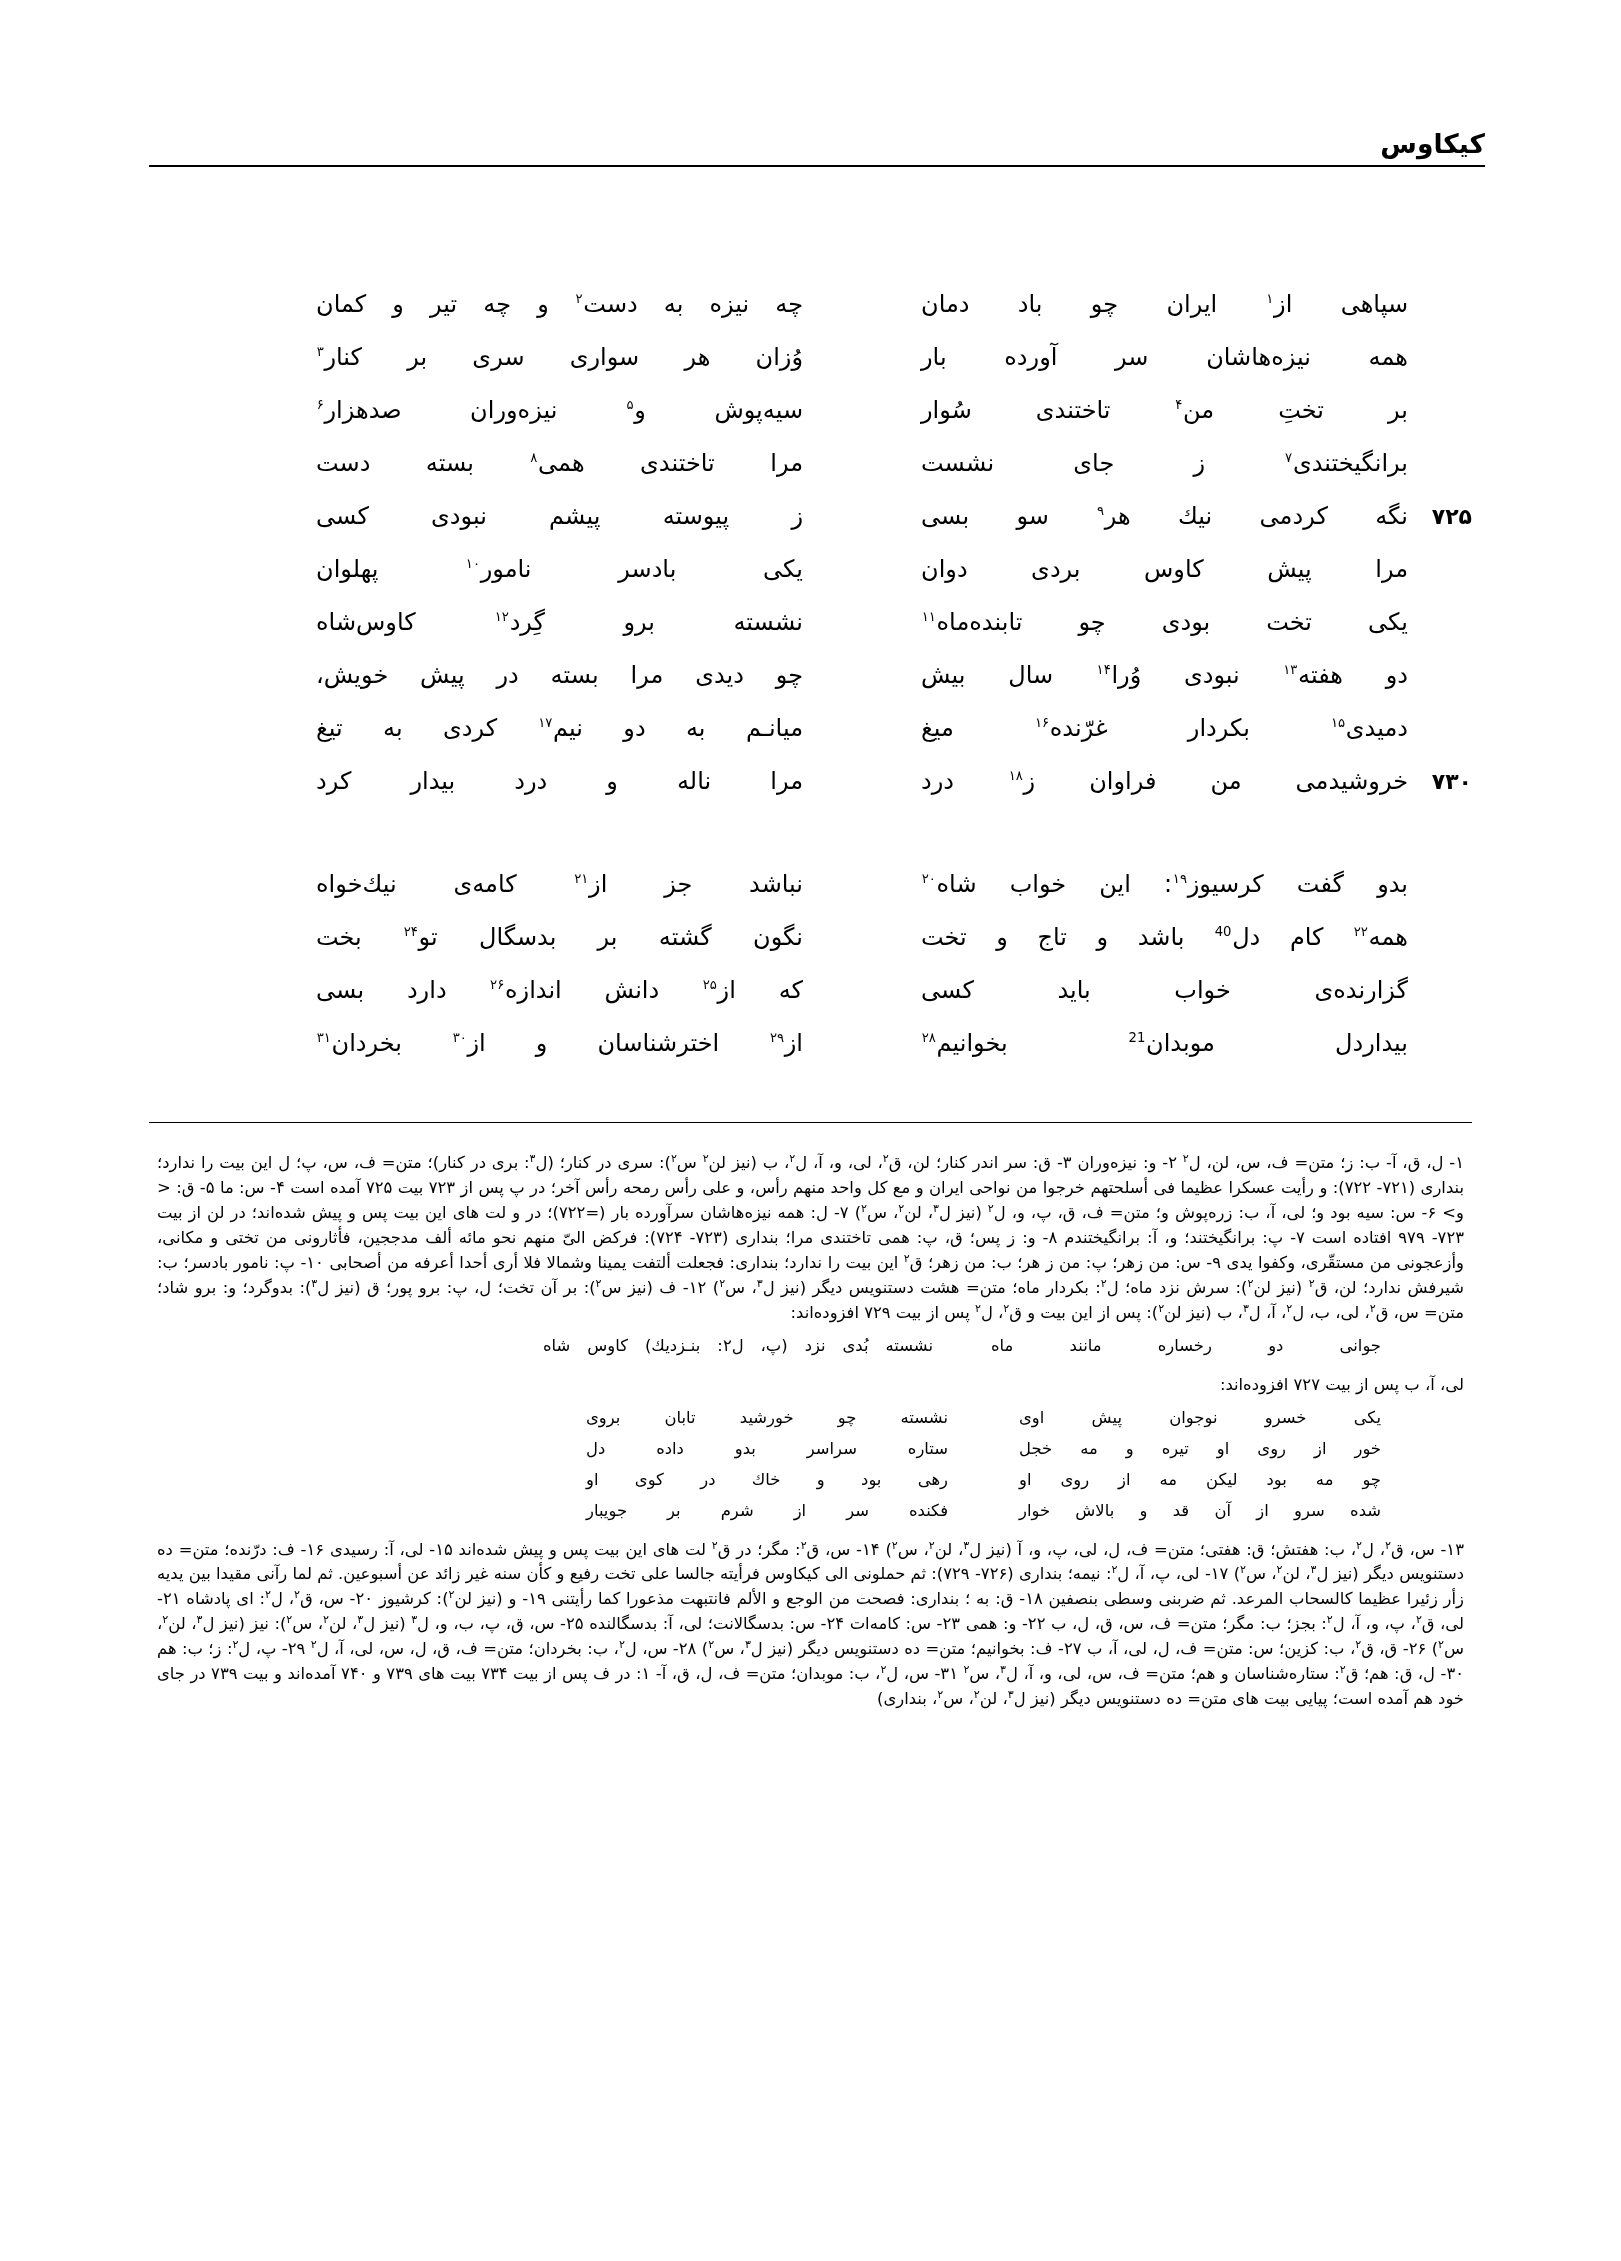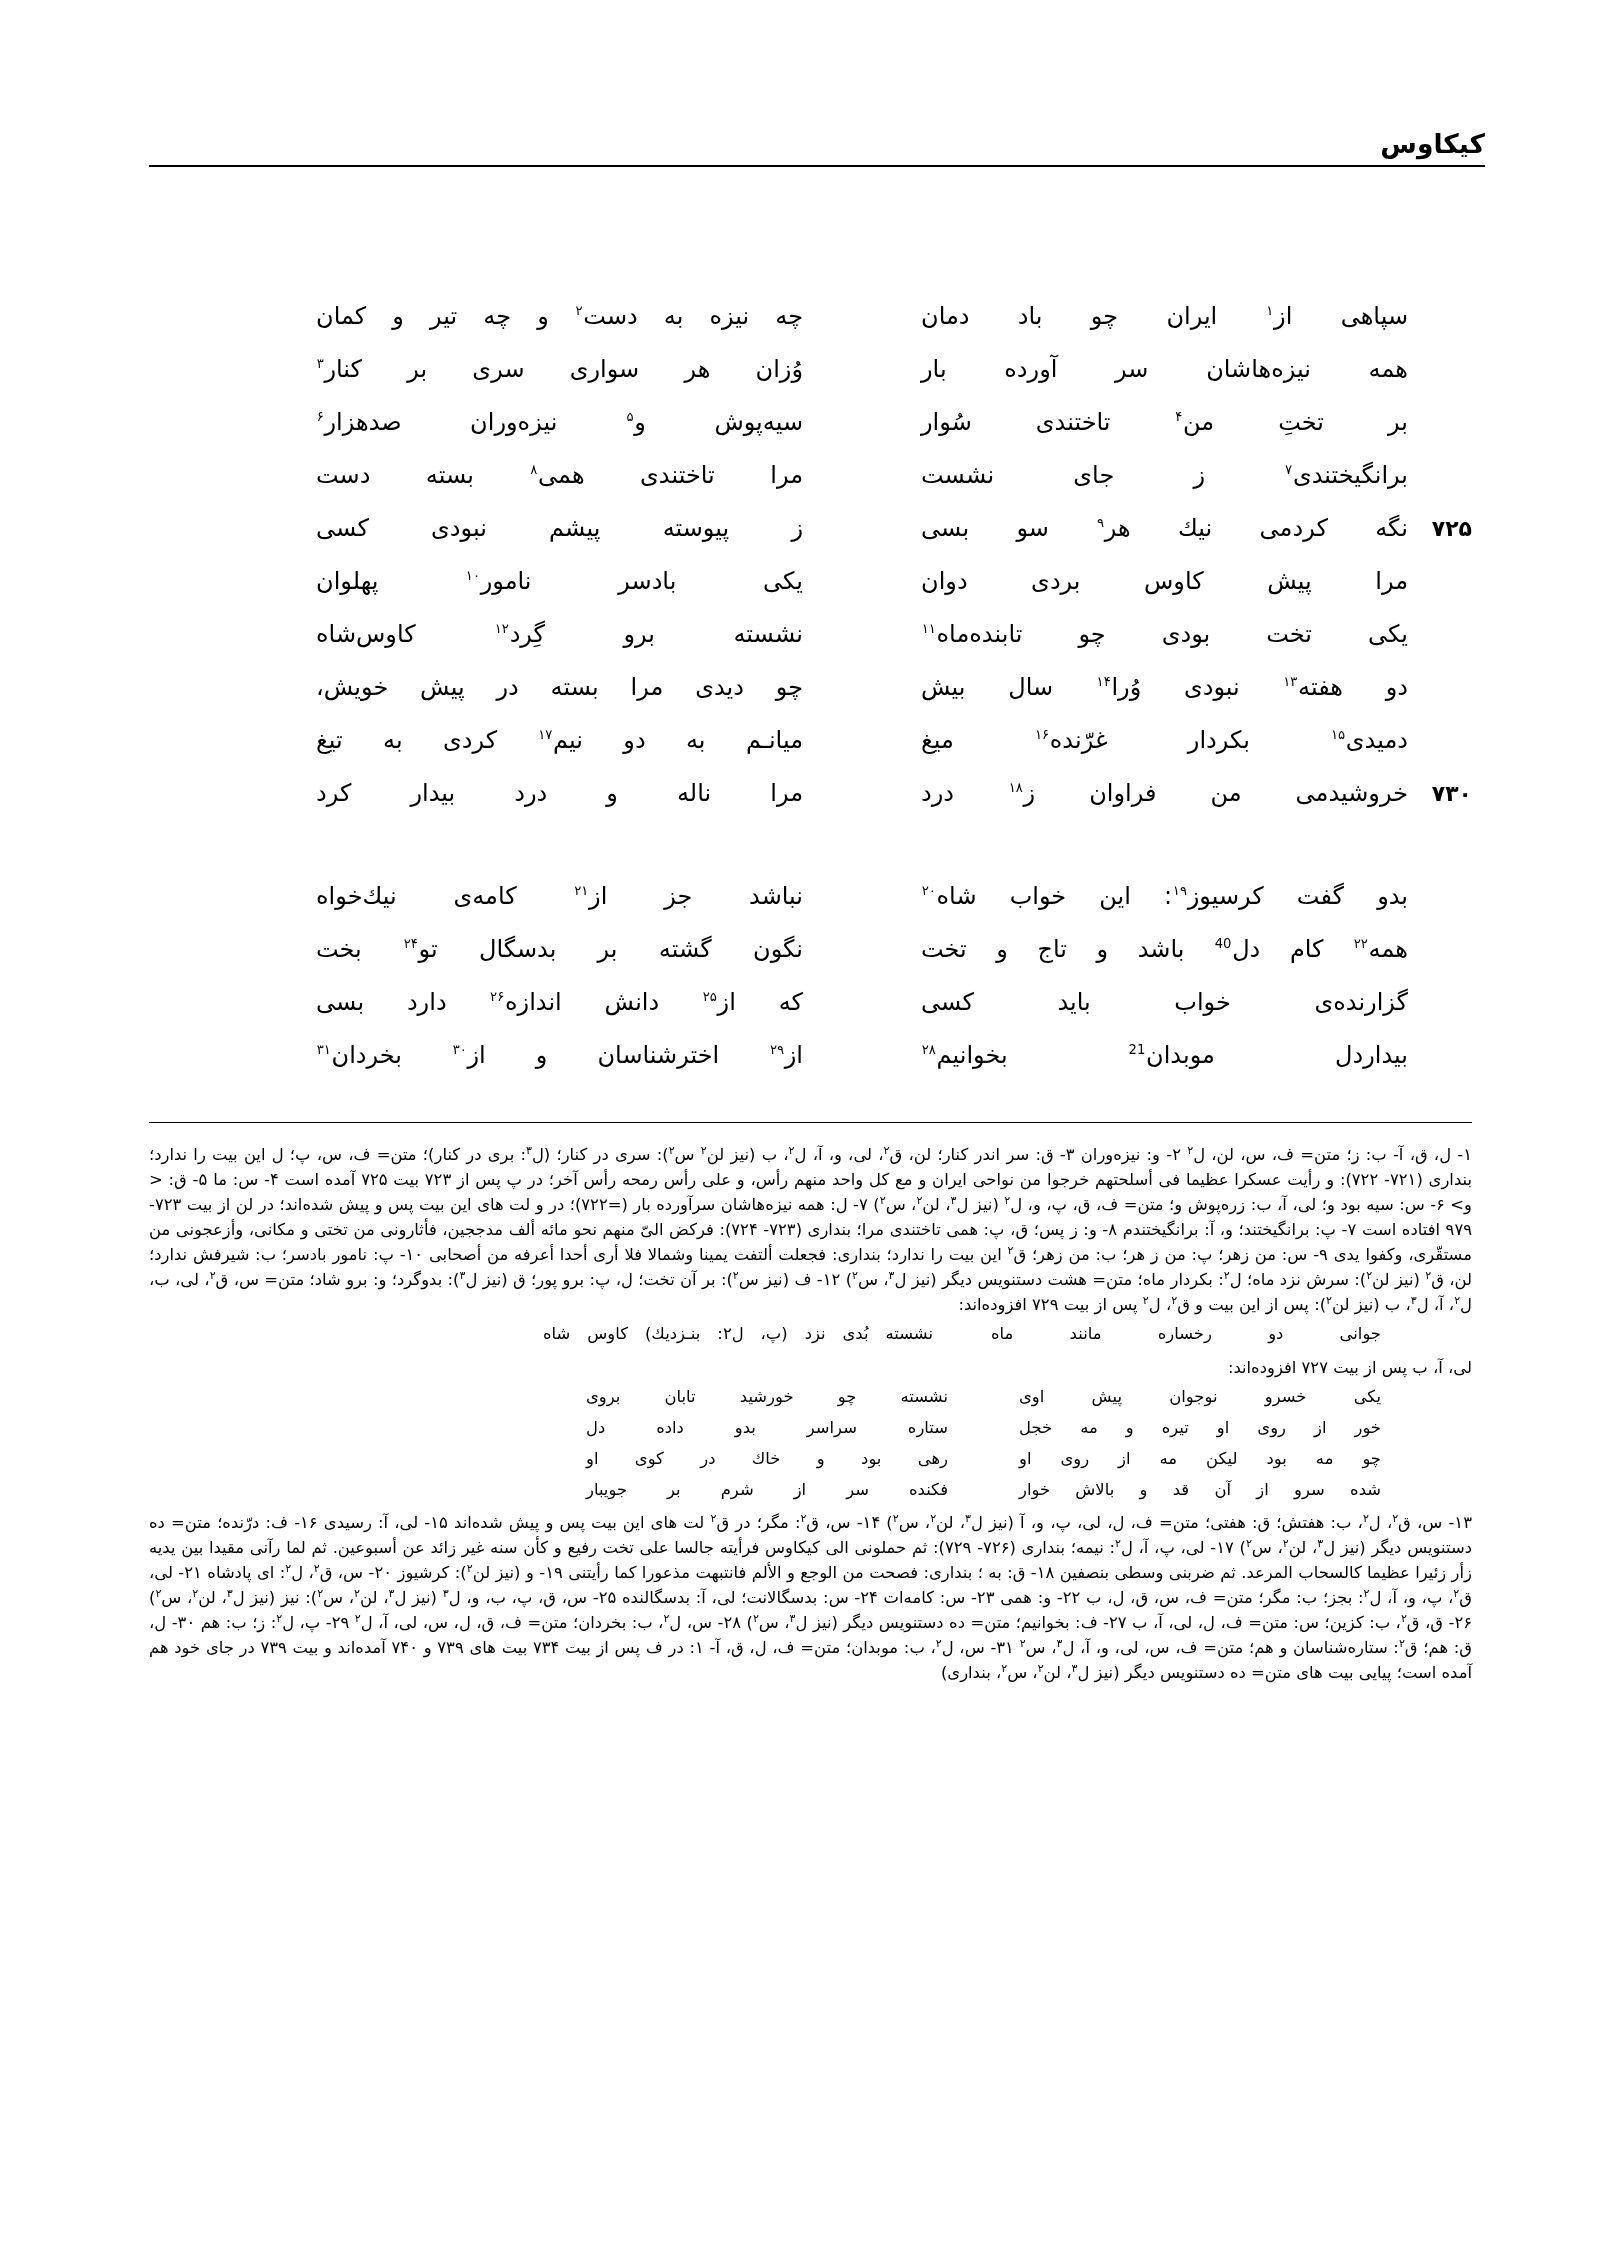--- a/index.html
+++ b/index.html
@@ -67,21 +67,20 @@
     text-align: right;
     padding-left: 11px;
     box-sizing: border-box;
     white-space: nowrap;
   }
   .hemi {
     font-size: 24px;
     line-height: 1.05;
     white-space: nowrap;
     position: relative;
-    margin-top: 12px;
   }
   .hemi-a {
     flex: 0 0 487px;
     width: 487px;
     text-align: justify;
     text-align-last: justify;
     direction: rtl;
   }
   .hemi-b {
     flex: 0 0 487px;
@@ -112,21 +111,21 @@
     position: absolute;
     top: 1143px;
     right: 149px;
     left: 149px;
     font-size: 16.4px;
     line-height: 1.52;
     text-align: justify;
     direction: rtl;
   }
   .app p {
-    margin: 0;
+    margin: 8px;
     padding: 0;
     text-align: justify;
     text-align-last: right;
   }
   .app sup { font-size: 11px; vertical-align: super; line-height: 0; }
 
   
   .inset {
     direction: rtl;
     margin: 4.2px 0 2.8px 0;

